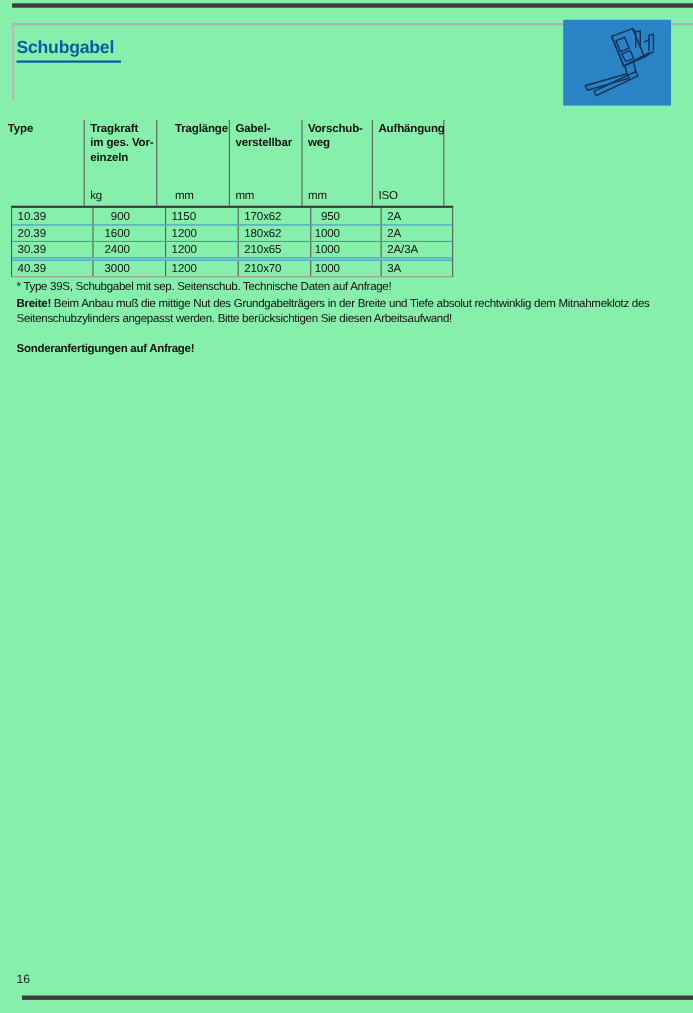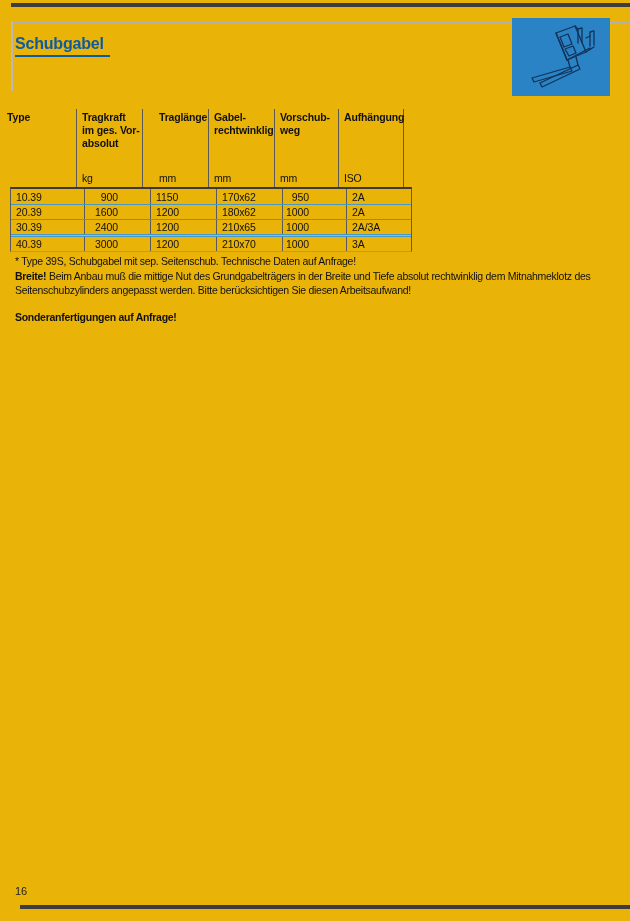--- a/index.html
+++ b/index.html
@@ -1,17 +1,17 @@
 <!DOCTYPE html>
 <html><head>
 <meta charset="utf-8">
 <style>
   html,body{margin:0;padding:0;background:#e8e8e8;}
   .page{
-    position:relative;width:630px;height:921px;background:#eab308;
+    position:relative;width:630px;height:921px;background:#86efac;
     font-family:"Liberation Sans","DejaVu Sans",sans-serif;color:#111;
     overflow:hidden;margin:0 auto;
   }
   
   .top-bar{position:absolute;left:11px;right:0;top:3px;height:4px;background:#3d3d3d;}
   .bottom-bar{position:absolute;left:20px;right:0;top:905px;height:4px;background:#3d3d3d;}
   
   .frame-top{position:absolute;left:11px;right:0;top:21px;height:2px;background:#b0b0b0;}
   .frame-left{position:absolute;left:11px;top:21px;width:2px;height:70px;background:#b9b9b9;}
   
@@ -94,30 +94,30 @@
   </div>
 
   <div class="thead">
     <div class="hcell c0">
       <div class="hlabel">Type</div>
       <div class="hunit"></div>
     </div>
     <div class="hcell c1">
       <div class="hlabel">Tragkraft
 im ges. Vor-
-absolut</div>
+einzeln</div>
       <div class="hunit">kg</div>
     </div>
     <div class="hcell c2">
       <div class="hlabel">Traglänge</div>
       <div class="hunit">mm</div>
     </div>
     <div class="hcell c3">
       <div class="hlabel">Gabel-
-rechtwinklig</div>
+verstellbar</div>
       <div class="hunit">mm</div>
     </div>
     <div class="hcell c4">
       <div class="hlabel">Vorschub-
 weg</div>
       <div class="hunit">mm</div>
     </div>
     <div class="hcell c5">
       <div class="hlabel">Aufhängung</div>
       <div class="hunit">ISO</div>

